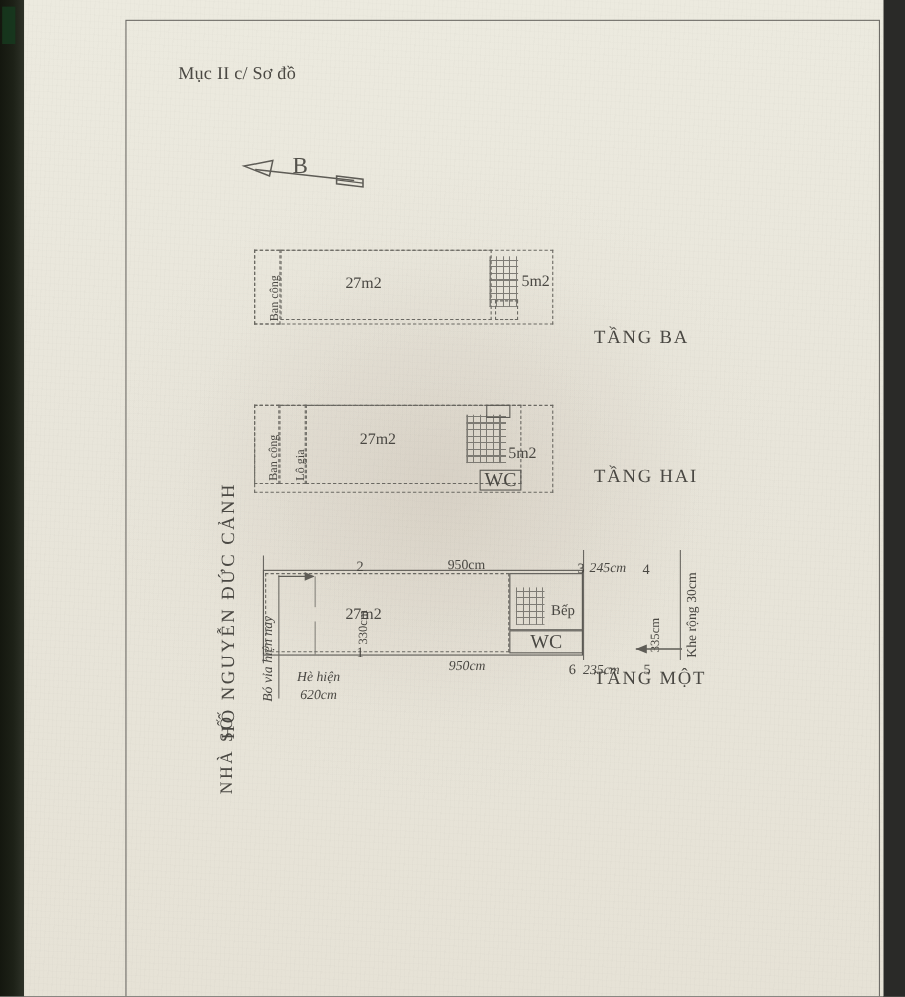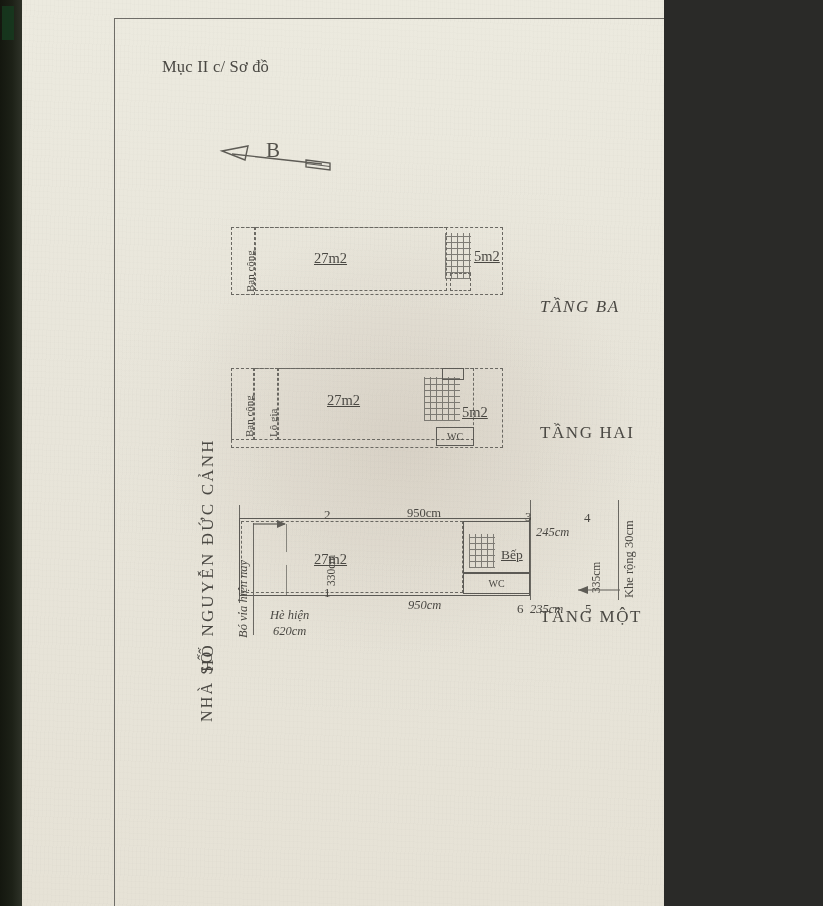--- a/index.html
+++ b/index.html
@@ -2,21 +2,21 @@
 <html><head>
 <meta charset="utf-8">
 <style>
   html, body {
     margin: 0;
     padding: 0;
     background: #2a2a28;
   }
   #page {
     position: relative;
-    width: 664px;
+    width: 803px;
     height: 906px;
     overflow: hidden;
     font-family: "Liberation Serif", serif;
     background: #e9e6dd;
   }
   
   #edge-strip {
     position: absolute;
     left: 0; top: 0;
     width: 22px; height: 906px;
@@ -88,21 +88,20 @@
   .solid-box {
     position: absolute;
     border: 1.5px solid #5c5a55;
     box-sizing: border-box;
   }
   .area-label {
     position: absolute;
     font-size: 14.5px;
     color: #4a4843;
     white-space: nowrap;
-    text-decoration: underline;
   }
   .vlabel {
     position: absolute;
     font-size: 11px;
     color: #4a4843;
     white-space: nowrap;
     transform-origin: left top;
     transform: rotate(-90deg);
   }
   .dim {
@@ -135,21 +134,21 @@
     position: absolute;
     font-size: 17px;
     letter-spacing: 1.6px;
     color: #4a4843;
     white-space: nowrap;
   }
   .room-box {
     position: absolute;
     border: 1.2px solid #5c5a55;
     box-sizing: border-box;
-    font-size: 10px;
+    font-size: 18px;
     color: #4a4843;
     display: flex;
     align-items: center;
     justify-content: center;
   }
   
   .stair {
     position: absolute;
     background-image:
       repeating-linear-gradient(0deg, #6d6b65 0px, #6d6b65 1px, rgba(0,0,0,0) 1px, rgba(0,0,0,0) 6px),
@@ -230,21 +229,21 @@
       <div class="inner-dash" style="left:209px; top:227px; width:24px; height:68px;"></div>
       <div class="vlabel" style="left:222px; top:292px;">Ban công</div>
 
       <div class="inner-dash" style="left:233px; top:227px; width:192px; height:64px;"></div>
       <div class="area-label" style="left:292px; top:250px;">27m2</div>
 
       <div class="stair" style="left:423px; top:233px; width:26px; height:46px;"></div>
       <div class="inner-dash" style="left:428px; top:273px; width:21px; height:18px;"></div>
 
       <div class="area-label" style="left:452px; top:248px;">5m2</div>
-      <div class="floor-name" style="left:518px; top:297px;font-style:italic;">TẦNG BA</div>
+      <div class="floor-name" style="left:518px; top:297px;">TẦNG BA</div>
     </div>
 
     <div class="floor">
       <div class="outer-dash" style="left:209px; top:368px; width:272px; height:80px;"></div>
 
       <div class="inner-dash" style="left:209px; top:368px; width:23px; height:72px;"></div>
       <div class="vlabel" style="left:221px; top:437px;">Ban công</div>
 
       <div class="inner-dash" style="left:232px; top:368px; width:24px; height:72px;"></div>
       <div class="vlabel" style="left:245px; top:437px;">Lô gia</div>
@@ -271,21 +270,21 @@
       <div class="inner-dash" style="left:219px; top:521px; width:222px; height:72px;"></div>
       <div class="area-label" style="left:292px; top:551px;">27m2</div>
 
       <div class="solid-box" style="left:441px; top:521px; width:67px; height:52px;"></div>
       <div class="stair" style="left:447px; top:534px; width:26px; height:34px;"></div>
       <div class="area-label" style="left:479px; top:547px; font-size:13.5px;">Bếp</div>
 
       <div class="room-box" style="left:441px; top:573px; width:67px; height:21px;">WC</div>
 
       <div class="dim" style="left:385px; top:506px;">950cm</div>
-      <div class="dim-i" style="left:514px; top:525px;text-align:right;">245cm</div>
+      <div class="dim-i" style="left:514px; top:509px;text-align:right;">245cm</div>
       <div class="dim-i" style="left:386px; top:598px;">950cm</div>
       <div class="dim-i" style="left:508px; top:602px;">235cm</div>
       <div class="vdim" style="left:303px; top:586px;">330cm</div>
       <div class="vdim" style="left:568px; top:593px;">335cm</div>
 
       <div class="corner-num" style="left:302px; top:507px;">2</div>
       <div class="corner-num" style="left:302px; top:585px;">1</div>
       <div class="corner-num" style="left:503px; top:509px;">3</div>
       <div class="corner-num" style="left:562px; top:510px;">4</div>
       <div class="corner-num" style="left:563px; top:601px;">5</div>

